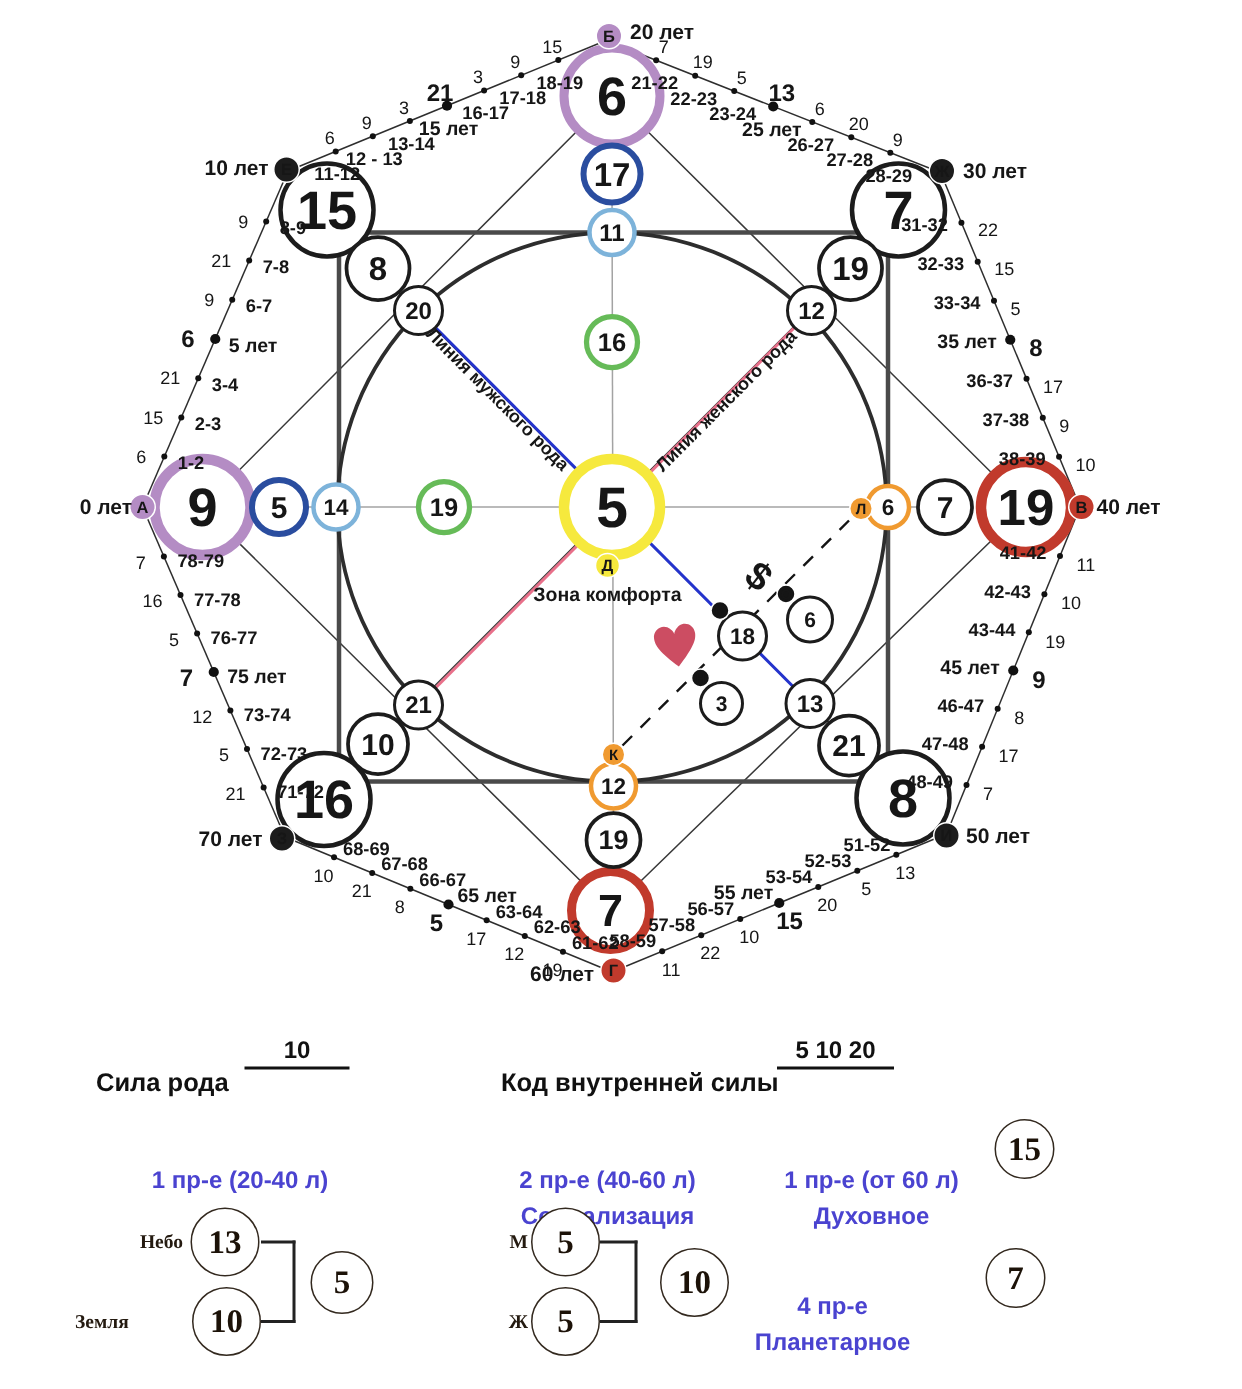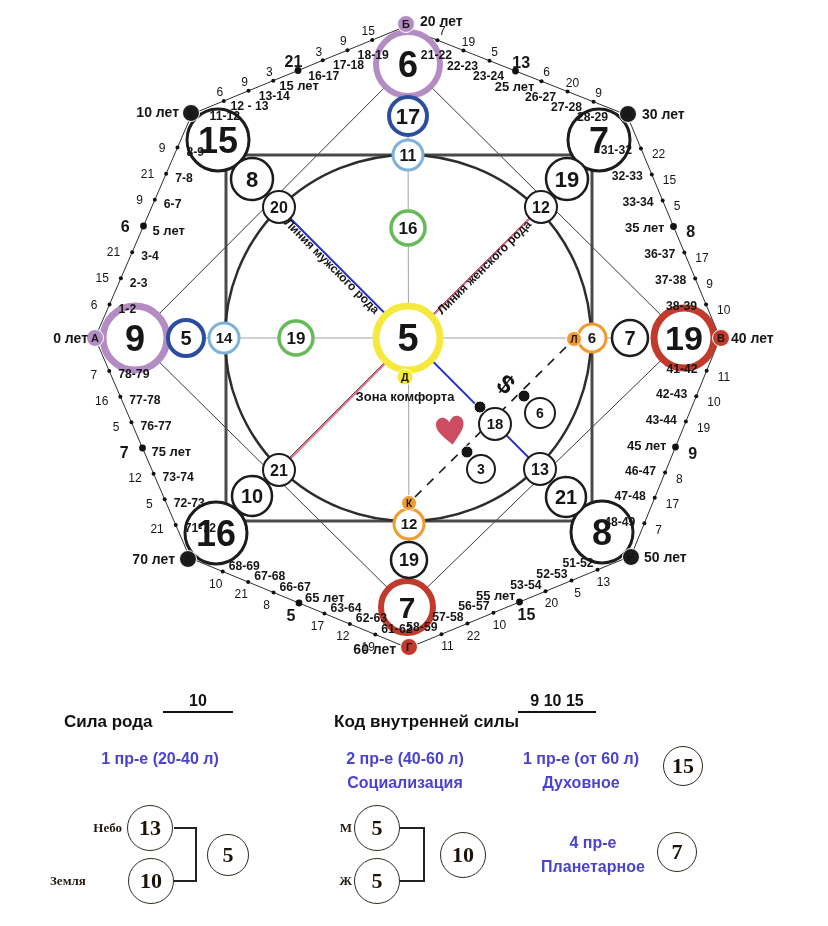--- a/index.html
+++ b/index.html
@@ -4,21 +4,21 @@
 <style>
   html,body { margin:0; padding:0; background:#fff; }
   .stage { position:relative; width:828px; height:926px; background:#fff;
            font-family:"Liberation Sans", sans-serif; overflow:hidden; }
   #chart { display:block; position:absolute; left:0; top:0; }
   svg text { font-family:"Liberation Sans", sans-serif; fill:#161616; }
   .black-label { position:absolute; font-weight:bold; font-size:17px; color:#111; white-space:nowrap;margin-top:18px; }
   .uvalue { position:absolute; font-weight:bold; font-size:16px; color:#111;
             border-bottom:2px solid #111; text-align:center; padding-bottom:1px; }
   .period { position:absolute; text-align:center; font-weight:bold; font-size:16px;
-            line-height:24px; color:var(--accent,#4a43d0); white-space:nowrap; }
+            line-height:24px; color:var(--accent,#4a43d0); white-space:nowrap;margin-top:29px; }
   .lcircle { position:absolute; border:1.6px solid #33291f; border-radius:50%;
              display:flex; align-items:center; justify-content:center;
              font-family:"Liberation Serif", serif; font-weight:bold; font-size:22px;
              color:#1c1208; background:#fff; box-sizing:border-box; }
   .serif-label { position:absolute; font-family:"Liberation Serif", serif; font-weight:bold;
                  font-size:13px; color:#241a10; transform:translateY(-50%); white-space:nowrap; }
   .bracket { position:absolute; background:#222; }
 </style>
 </head>
 <body>
@@ -310,36 +310,36 @@
       <text x="332" y="266" dy="0.35em" font-size="12" text-anchor="middle" font-weight="bold" transform="rotate(45 332 266)">Линия мужского рода</text>
       <text x="484" y="267" dy="0.35em" font-size="12" text-anchor="middle" font-weight="bold" transform="rotate(-45 484 267)">Линия женского рода</text>
       <text x="405" y="396" dy="0.35em" font-size="13" text-anchor="middle" font-weight="bold">Зона комфорта</text>
       <path d="M0,10 C-10,0 -12,-4 -12,-8 C-12,-13 -7,-15.5 -3.5,-13.5 C-1.5,-12.3 0,-10 0,-9 C0,-10 1.5,-12.3 3.5,-13.5 C7,-15.5 12,-13 12,-8 C12,-4 10,0 0,10 Z" transform="translate(451,433) rotate(-8) scale(1.15)" fill="#cc4d62"></path>
       <text x="0" y="0" dy="0.35em" font-size="26" text-anchor="middle" fill="#3f9e47" font-weight="bold" font-family="&quot;Liberation Serif&quot;, serif" transform="translate(506,384) rotate(38)">$</text>
     </svg>
 
   <span class="black-label" style="left:64px;top:694px">Сила рода</span>
   <span class="uvalue" style="left:163px;top:692px;width:70px">10</span>
   <span class="black-label" style="left:334px;top:694px">Код внутренней силы</span>
-  <span class="uvalue" style="left:518px;top:692px;width:78px">9 10 15</span>
+  <span class="uvalue" style="left:518px;top:692px;width:78px">5 10 20</span>
 
   <div class="period" style="left:60px;top:747px;width:200px">
     <div>1 пр-е (20-40 л)</div>
   </div>
   <div class="period" style="left:305px;top:747px;width:200px">
     <div>2 пр-е (40-60 л)</div>
     <div>Социализация</div>
   </div>
   <div class="period" style="left:481px;top:747px;width:200px">
     <div>1 пр-е (от 60 л)</div>
     <div>Духовное</div>
   </div>
   <div class="lcircle" style="left:663px;top:746px;width:40px;height:40px">15</div>
 
-  <div class="period" style="left:493px;top:831px;width:200px">
+  <div class="period" style="left:455px;top:831px;width:200px">
     <div>4 пр-е</div>
     <div>Планетарное</div>
   </div>
   <div class="lcircle" style="left:657px;top:832px;width:40px;height:40px">7</div>
 
   <span class="serif-label" style="left:50px;top:828px;width:72px;text-align:right">Небо</span>
   <div class="lcircle" style="left:127px;top:805px;width:46px;height:46px">13</div>
   <span class="serif-label" style="left:50px;top:881px;width:72px;text-align:left">Земля</span>
   <div class="lcircle" style="left:128px;top:858px;width:46px;height:46px">10</div>
   <div class="bracket" style="left:174px;top:827px;width:23px;height:2px"></div>

